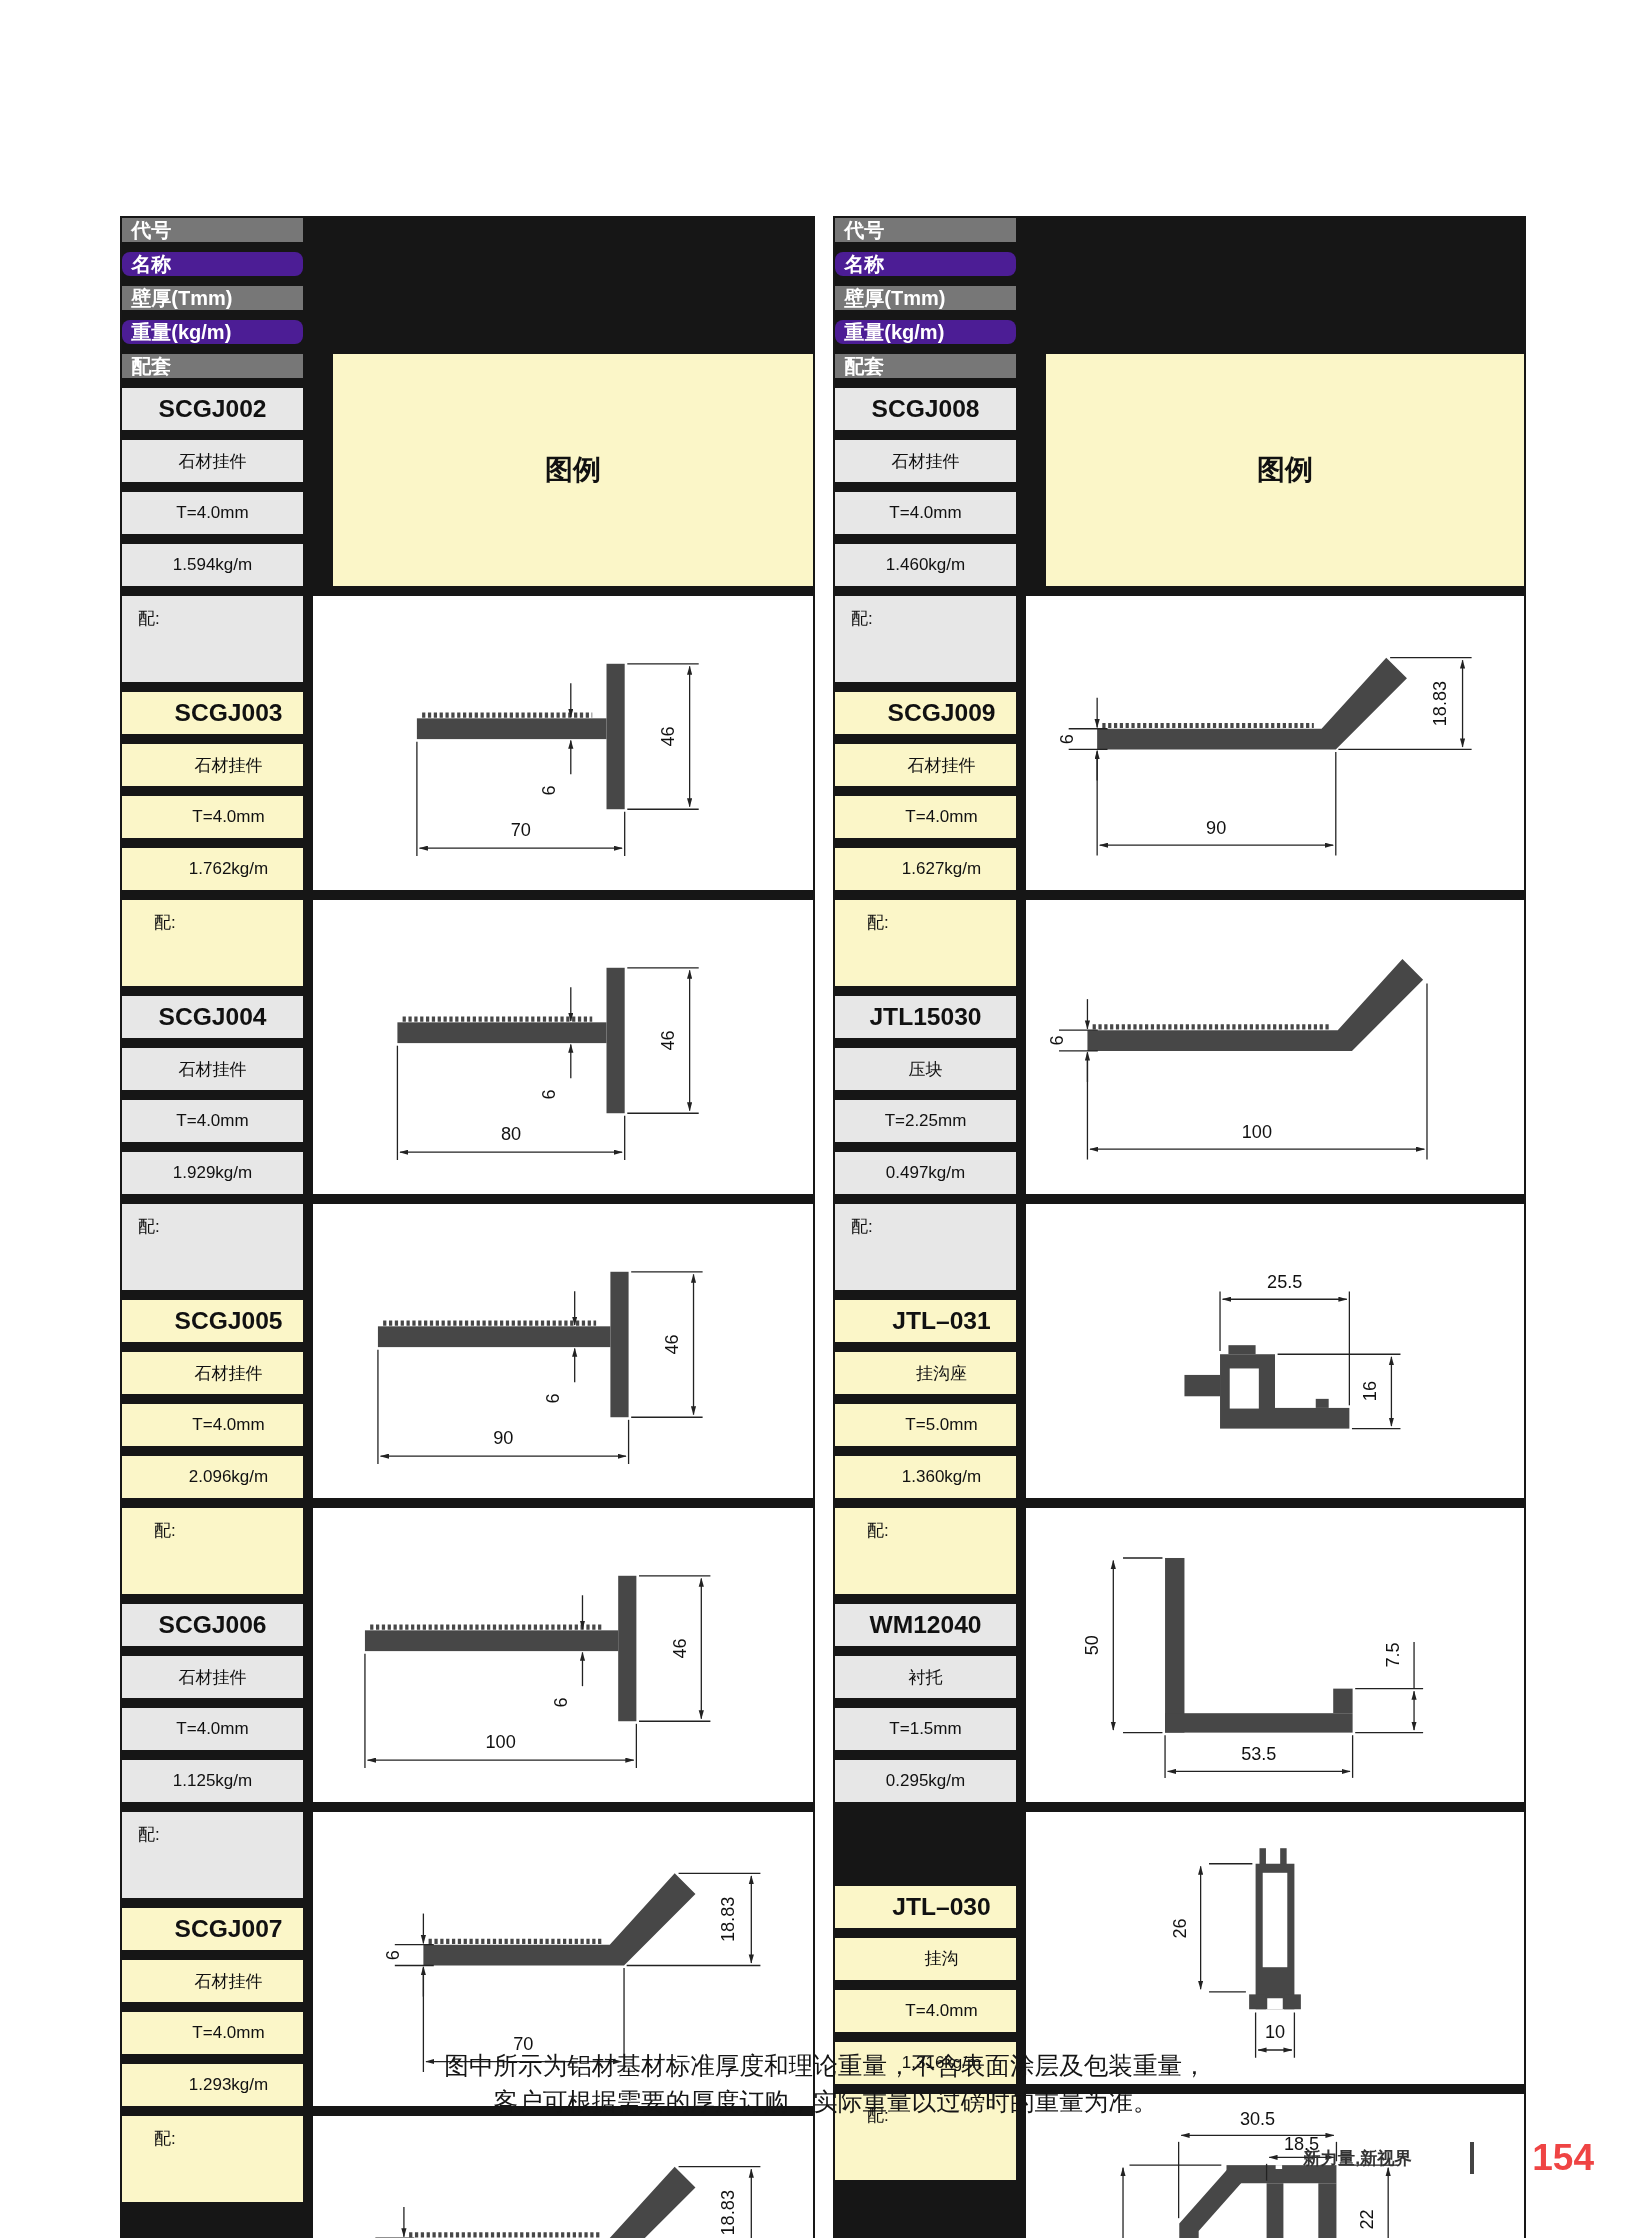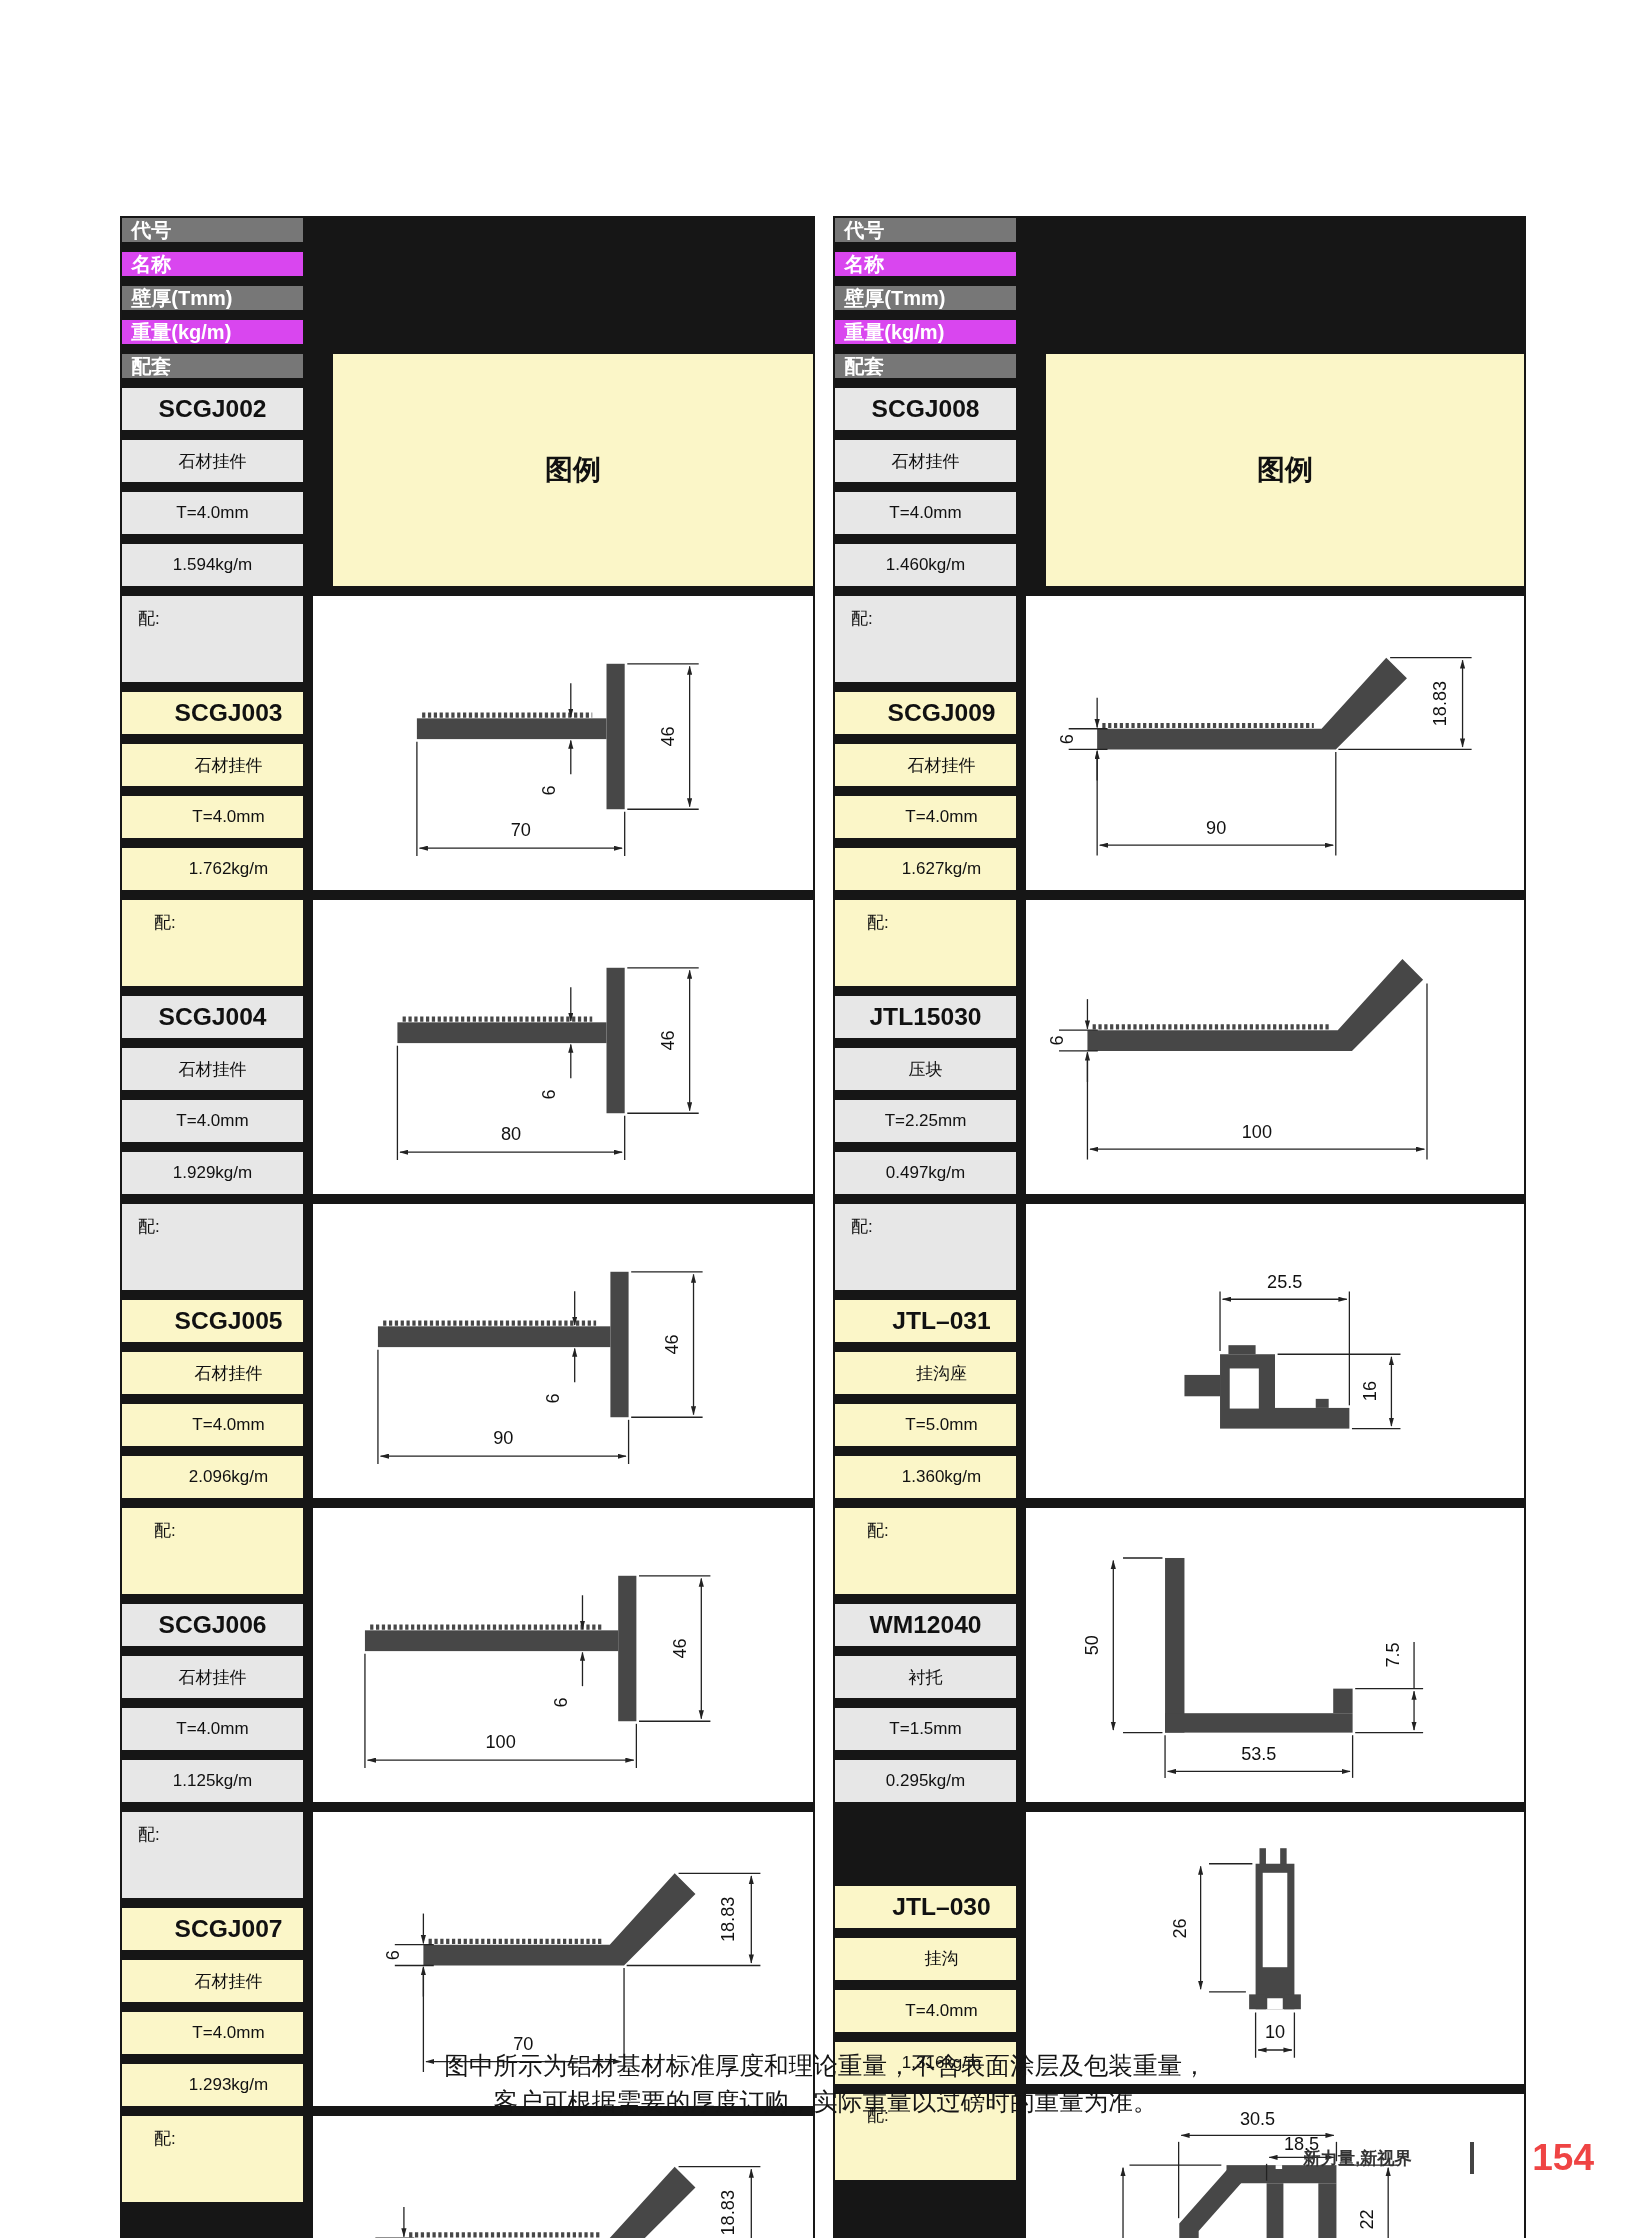--- a/index.html
+++ b/index.html
@@ -6,21 +6,21 @@
   #page{position:relative;width:1651px;height:2239px;background:#fff;
         font-family:"Liberation Sans","DejaVu Sans",sans-serif;color:#111;}
   .ptable{position:absolute;display:grid;grid-template-columns:181px 1fr;
           gap:10px;background:#161616;border:2px solid #161616;box-sizing:border-box;}
   #tableL{left:120px;top:216px;width:695px;}
   #tableR{left:833px;top:216px;width:693px;}
   .icell{grid-column:1;display:flex;align-items:center;justify-content:center;
          overflow:hidden;}
   .hdr{height:24px;background:#777;color:#fff;font-weight:bold;font-size:20px;
        justify-content:flex-start;padding-left:9.3px;}
-  .hdr.alt{background:#d946ef;}
+  .hdr.alt{background:#4c1d95;border-radius:8px;}
   .legend{grid-column:2;grid-row:span 5;background:#FBF6C8;display:flex;
           align-items:center;justify-content:center;font-size:28px;font-weight:bold;margin-left:20px;}
   .h-r{height:42px;}
   .h-rl{height:86px;align-items:flex-start;justify-content:flex-start;
         padding:10.6px 0 0 16px;box-sizing:border-box;}
   .bg-g{background:#E7E7E7;}
   .bg-y{background:#FBF6C8;padding-left:32px;}
   .code{font-weight:bold;font-size:24.6px;}
   .txt{font-size:17px;}
   .dcell{grid-column:2;grid-row:span 5;background:#fff;position:relative;}

